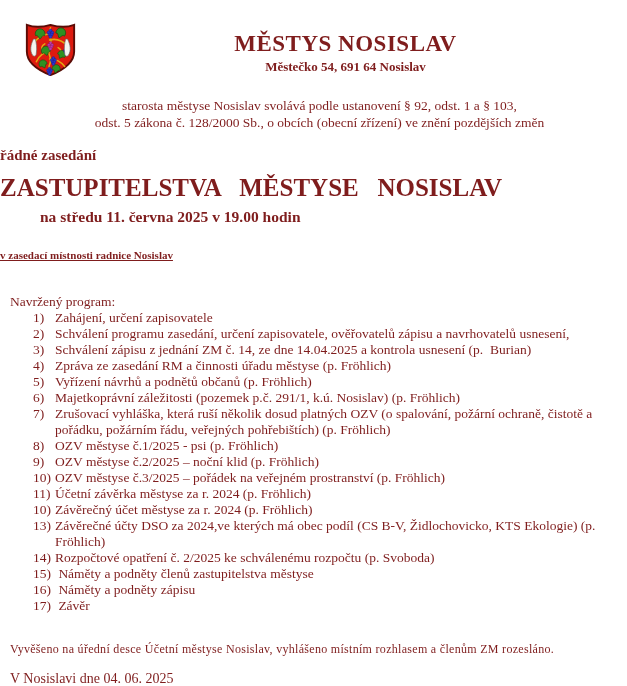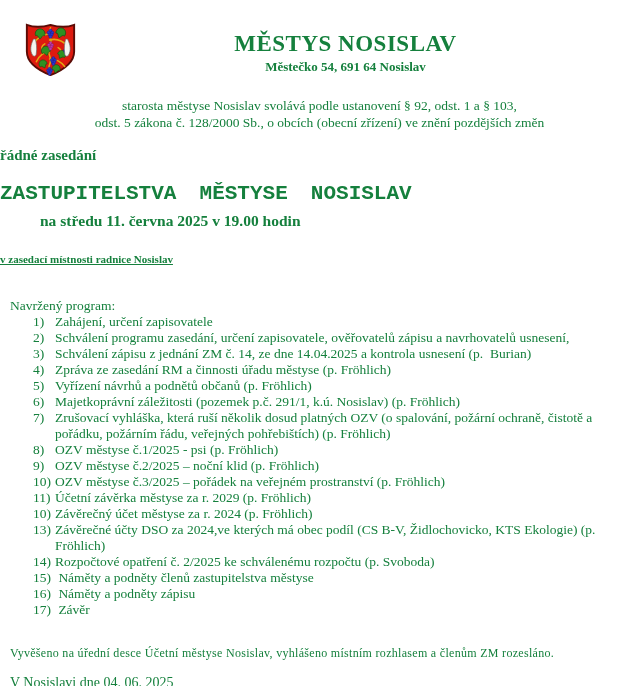--- a/index.html
+++ b/index.html
@@ -1,31 +1,31 @@
 <!DOCTYPE html>
 <html lang="cs"><head>
 <meta charset="utf-8">
 <style>
   html,body{margin:0;padding:0;background:#ffffff;}
   .page{
     position:relative;
     width:627px;height:686px;
     background:#ffffff;
     font-family:"Liberation Serif","DejaVu Serif",serif;
-    color:#15803d;
+    color:#7f1d1d;
     overflow:hidden;
   }
   .crest{position:absolute;left:24px;top:21px;}
   .header{padding-top:32px;margin-left:64px;text-align:center;}
   .org-title{font-size:23px;font-weight:bold;line-height:1;letter-spacing:0.5px;}
   .org-address{font-size:13px;font-weight:bold;margin-top:5px;line-height:1;}
   .intro{margin-top:24px;padding-left:12px;text-align:center;font-size:13.5px;line-height:17px;}
   .meeting{margin-top:15px;margin-right:116px;}
   .meeting-kind{font-size:15px;font-weight:bold;line-height:1.2;}
-  .meeting-title{font-size:21px;font-weight:bold;line-height:1;margin-top:19px;word-spacing:0.5em;font-family:Liberation Mono, monospace;}
+  .meeting-title{font-size:25px;font-weight:bold;line-height:1;margin-top:11px;word-spacing:0.5em;}
   .meeting-datetime{font-size:15.5px;font-weight:bold;line-height:1.2;margin-top:8px;padding-left:40px;}
   .meeting-venue{font-size:11px;font-weight:bold;line-height:1.2;margin-top:22px;text-decoration:underline;}
   .agenda{margin:32px 10px 0 10px;font-size:13.5px;line-height:16px;}
   .agenda-heading{margin-bottom:0;}
   .agenda-item{display:flex;padding-left:19px;}
   .agenda-item .num{flex:0 0 26px;box-sizing:border-box;padding-left:4px;white-space:pre;}
   .agenda-item .txt{flex:1;white-space:pre-wrap;}
   .footer-posted{margin:28px 10px 0 10px;font-size:12px;letter-spacing:0.3px;line-height:15px;}
   .footer-dateline{margin:13px 10px 0 10px;font-size:14px;line-height:17px;}
 </style>
@@ -133,21 +133,21 @@
     <div class="agenda-item">
         <span class="num">9)</span>
         <span class="txt">OZV městyse č.2/2025 – noční klid (p. Fröhlich)</span>
       </div>
     <div class="agenda-item">
         <span class="num">10)</span>
         <span class="txt">OZV městyse č.3/2025 – pořádek na veřejném prostranství (p. Fröhlich)</span>
       </div>
     <div class="agenda-item">
         <span class="num">11)</span>
-        <span class="txt">Účetní závěrka městyse za r. 2029 (p. Fröhlich)</span>
+        <span class="txt">Účetní závěrka městyse za r. 2024 (p. Fröhlich)</span>
       </div>
     <div class="agenda-item">
         <span class="num">10)</span>
         <span class="txt">Závěrečný účet městyse za r. 2024 (p. Fröhlich)</span>
       </div>
     <div class="agenda-item">
         <span class="num">13)</span>
         <span class="txt">Závěrečné účty DSO za 2024,ve kterých má obec podíl (CS B-V, Židlochovicko, KTS Ekologie) (p. Fröhlich)</span>
       </div>
     <div class="agenda-item">

